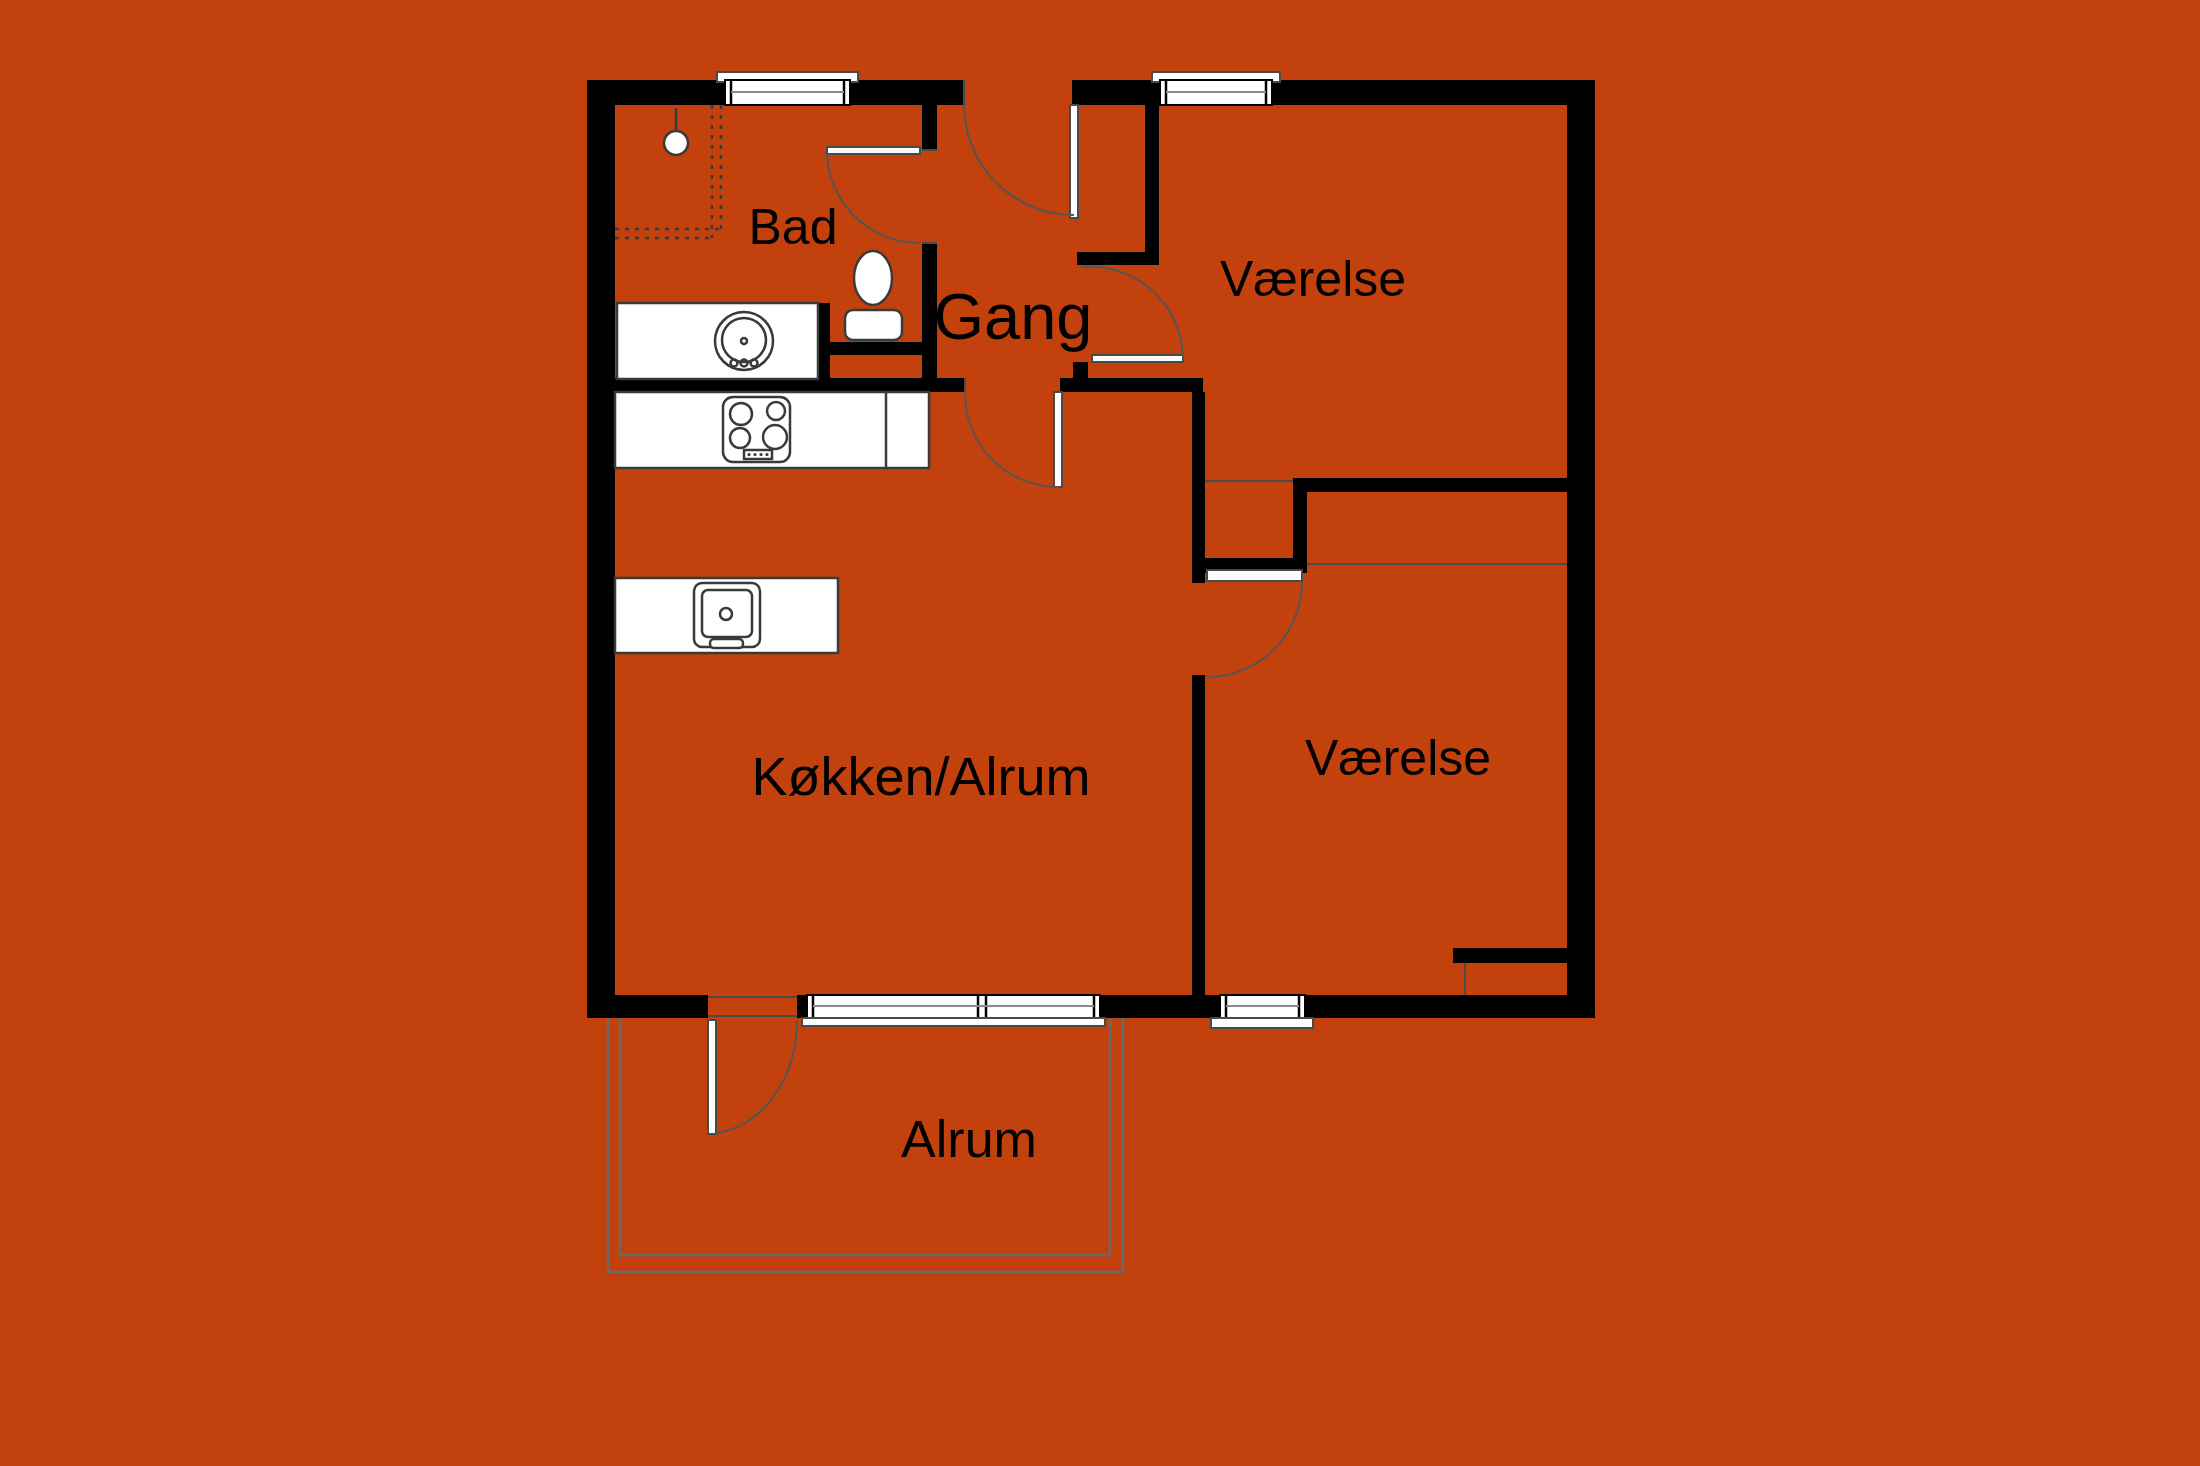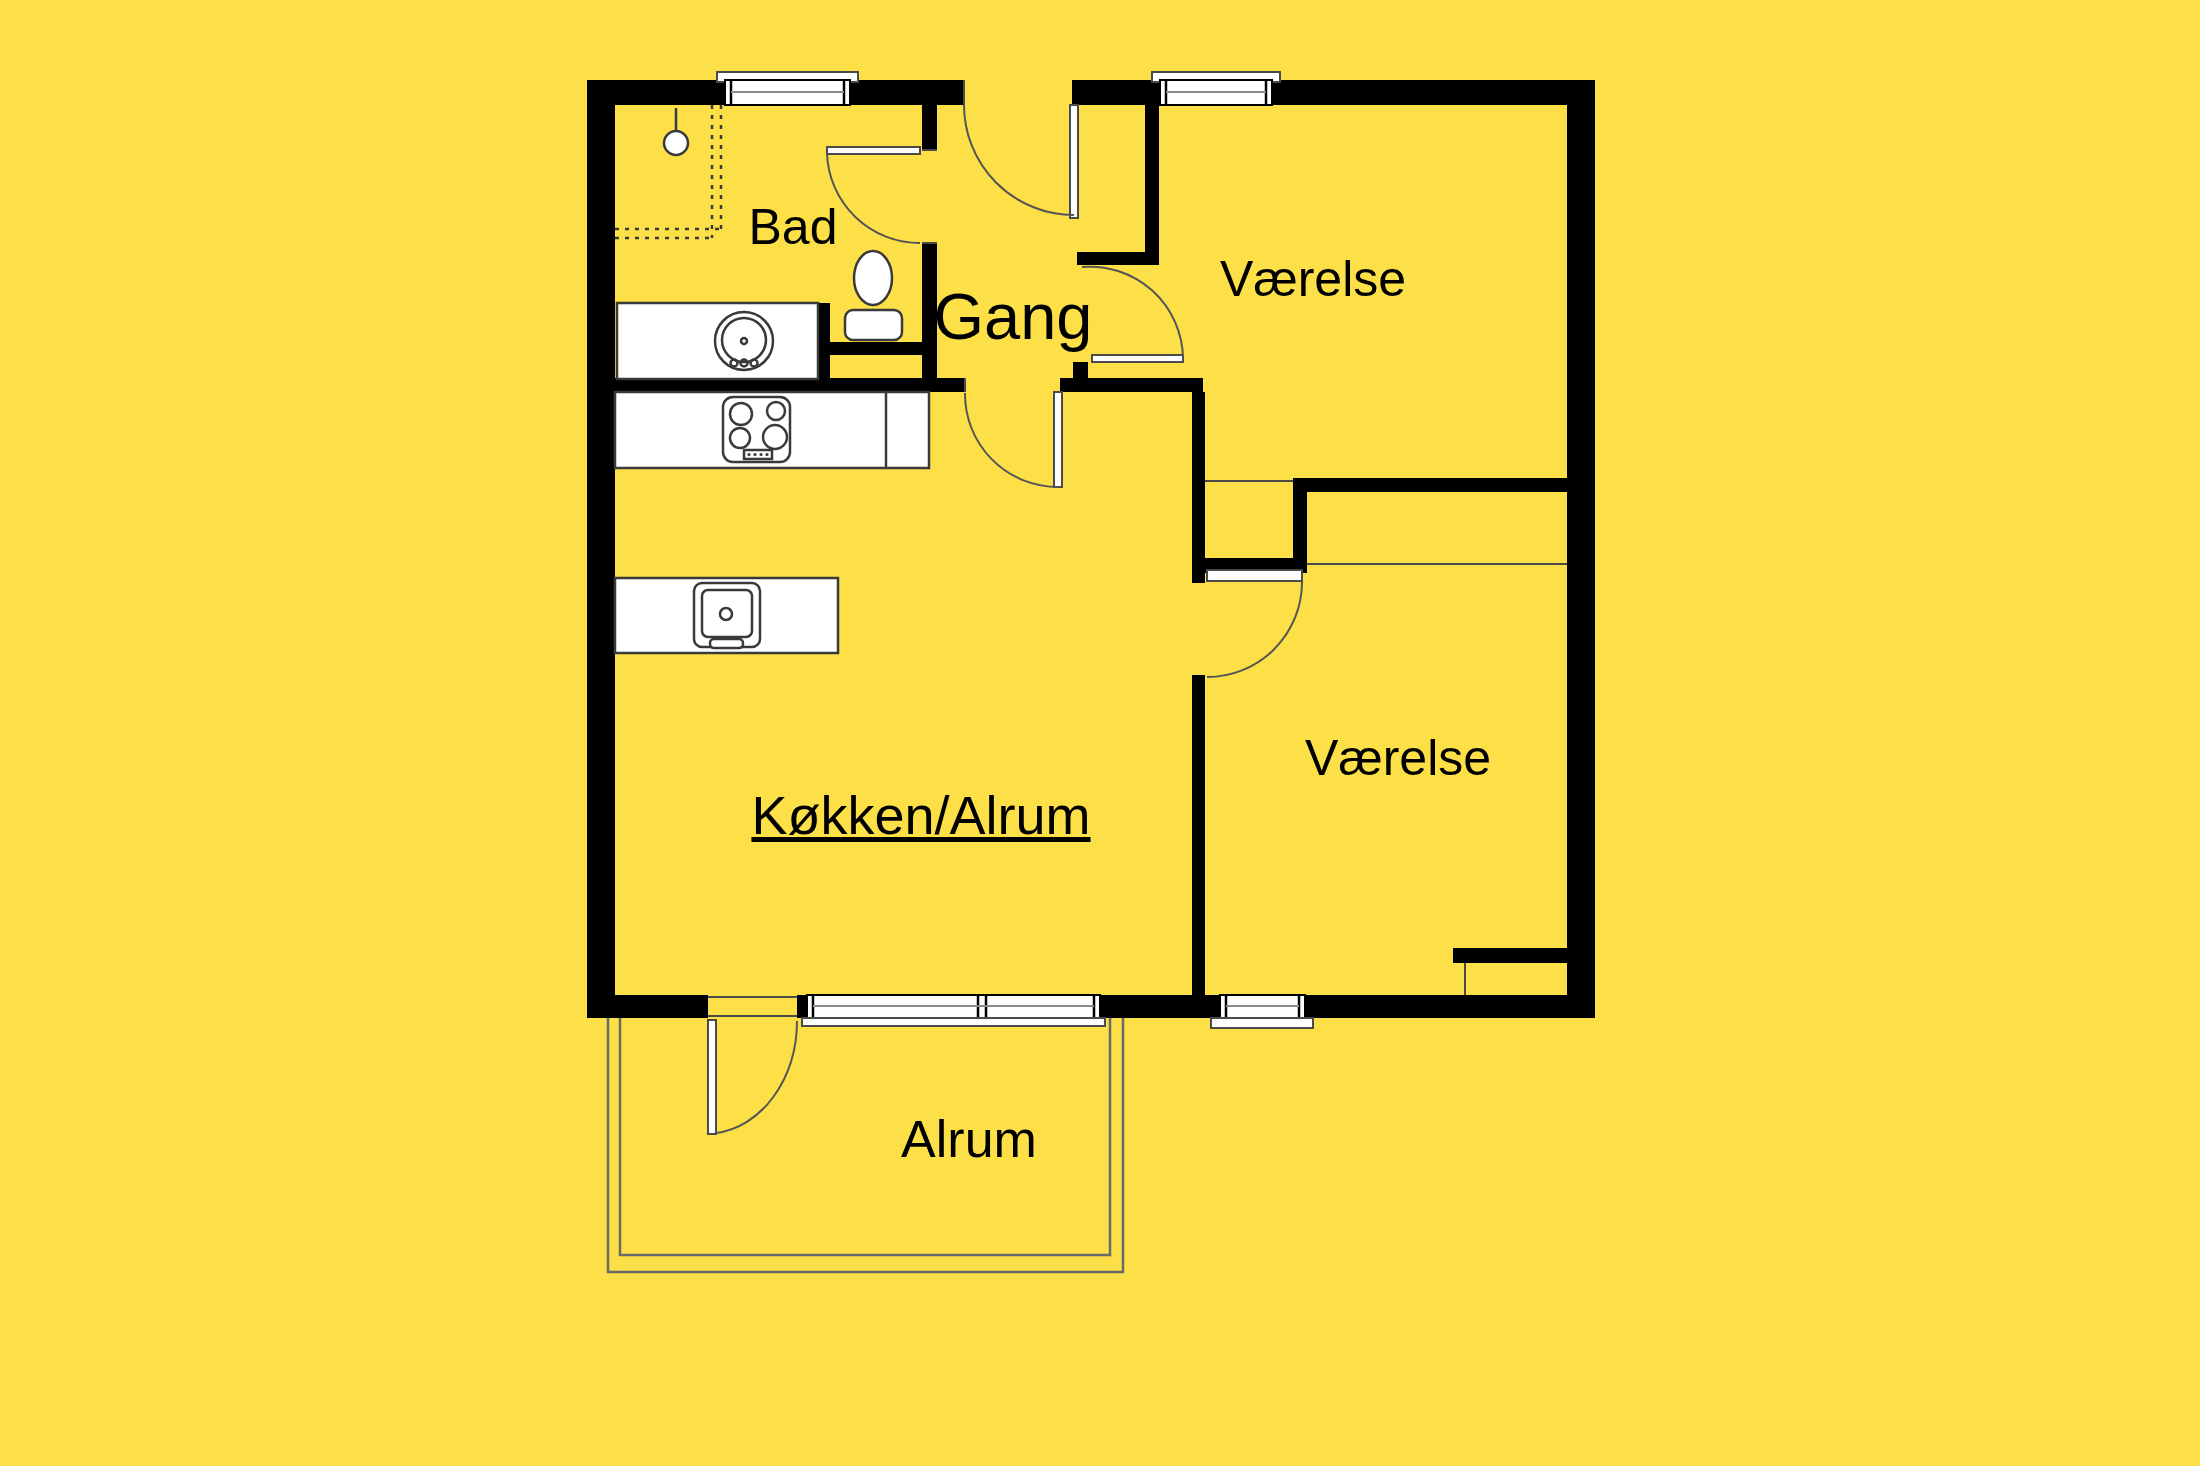--- a/index.html
+++ b/index.html
@@ -1,17 +1,17 @@
 <!DOCTYPE html>
 <html><head>
 <meta charset="utf-8">
 <style>
   html,body{margin:0;padding:0;background:#fff;}
   #stage{
-    position:relative;width:2200px;height:1466px;background:#fde047;
+    position:relative;width:2200px;height:1466px;background:#c2410c;
     font-family:"Liberation Sans",sans-serif;overflow:hidden;
   }
   .wall{position:absolute;background:#000000;}
   svg.layer{position:absolute;left:0;top:0;}
   .room-label{
     position:absolute;transform:translate(-50%,-50%);
     color:#000000;white-space:nowrap;letter-spacing:0px;
   }
   .disclaimer{
     position:absolute;left:598px;top:1298px;color:#000000;
@@ -169,20 +169,20 @@
 
     <g>
       <path class="balc" d="M 608,1018 L 608,1272 L 1123,1272 L 1123,1018"></path>
       <path class="balc" d="M 620,1018 L 620,1255 L 1110,1255 L 1110,1018"></path>
     </g>
   </svg>
 
   <div class="room-label" style="left:793px;top:227px;font-size:50px;">Bad</div>
   <div class="room-label" style="left:1013px;top:316px;font-size:65px;">Gang</div>
   <div class="room-label" style="left:1313px;top:279px;font-size:50px;">Værelse</div>
-  <div class="room-label" style="left:921px;top:815px;font-size:54px;text-decoration:underline;">Køkken/Alrum</div>
+  <div class="room-label" style="left:921px;top:776px;font-size:54px;">Køkken/Alrum</div>
   <div class="room-label" style="left:1398px;top:758px;font-size:50px;">Værelse</div>
   <div class="room-label" style="left:969px;top:1139px;font-size:52px;">Alrum</div>
 
   <div class="disclaimer">
   </div>
 
 </div>
 
 </body></html>

